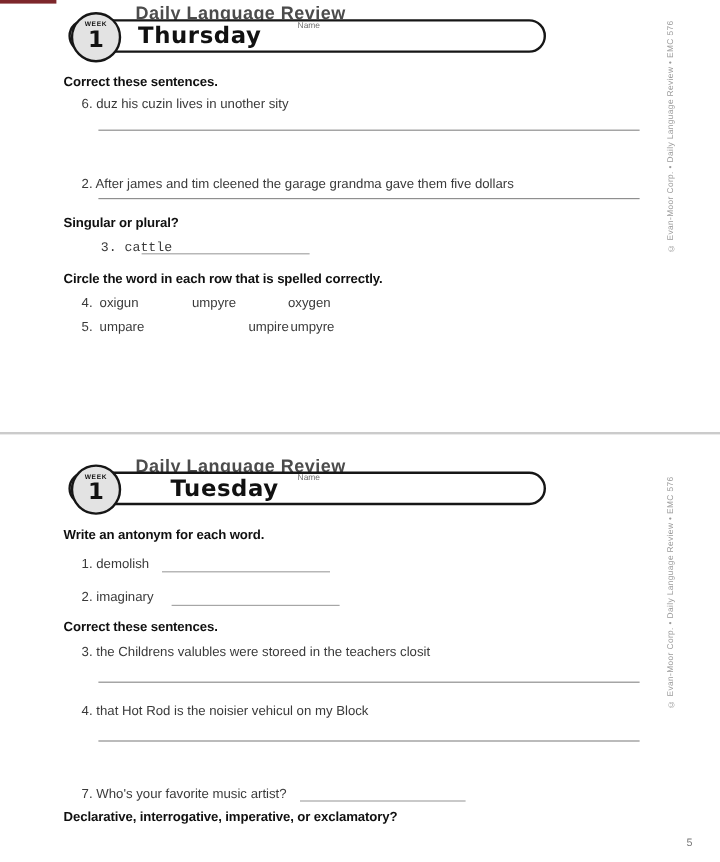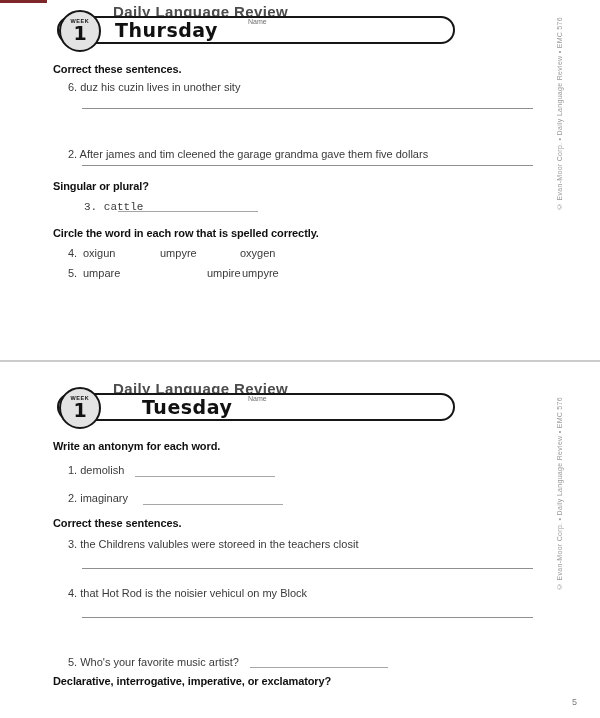--- a/index.html
+++ b/index.html
@@ -114,21 +114,21 @@
     <div class="abs heading" style="left:53px; top:517px;">Correct these sentences.</div>
 
     <div class="abs q" style="left:68px; top:538px;">3. the Childrens valubles were storeed in the teachers closit</div>
     <div class="abs ln" style="left:82px; top:568px; width:451px;"></div>
 
     <div class="abs q" style="left:68px; top:587px;text-align:center;">4. that Hot Rod is the noisier vehicul on my Block</div>
     <div class="abs ln" style="left:82px; top:617px; width:451px;"></div>
 
     <div class="abs heading" style="left:53px; top:635px;margin-top:40px;">Declarative, interrogative, imperative, or exclamatory?</div>
 
-    <div class="abs q" style="left:68px; top:656px;">5. Who's your favorite music artist?</div>
+    <div class="abs q" style="left:68px; top:656px;">7. Who's your favorite music artist?</div>
     <div class="abs ln-short" style="left:250px; top:667px; width:138px;"></div>
 
     <div class="abs sidebar" style="left:556px; top:405px;">© Evan-Moor Corp. • Daily Language Review • EMC 576</div>
   </div>
 
   <div class="abs pagenum" style="left:572px; top:697px;">5</div>
 
 </div>
 
 </body></html>

